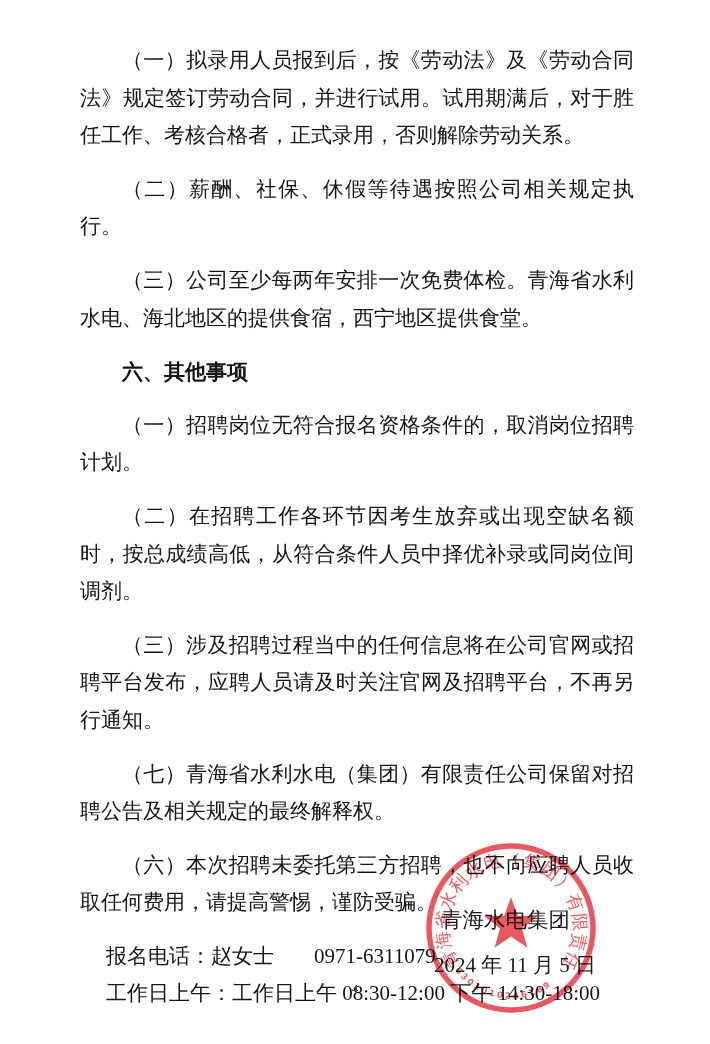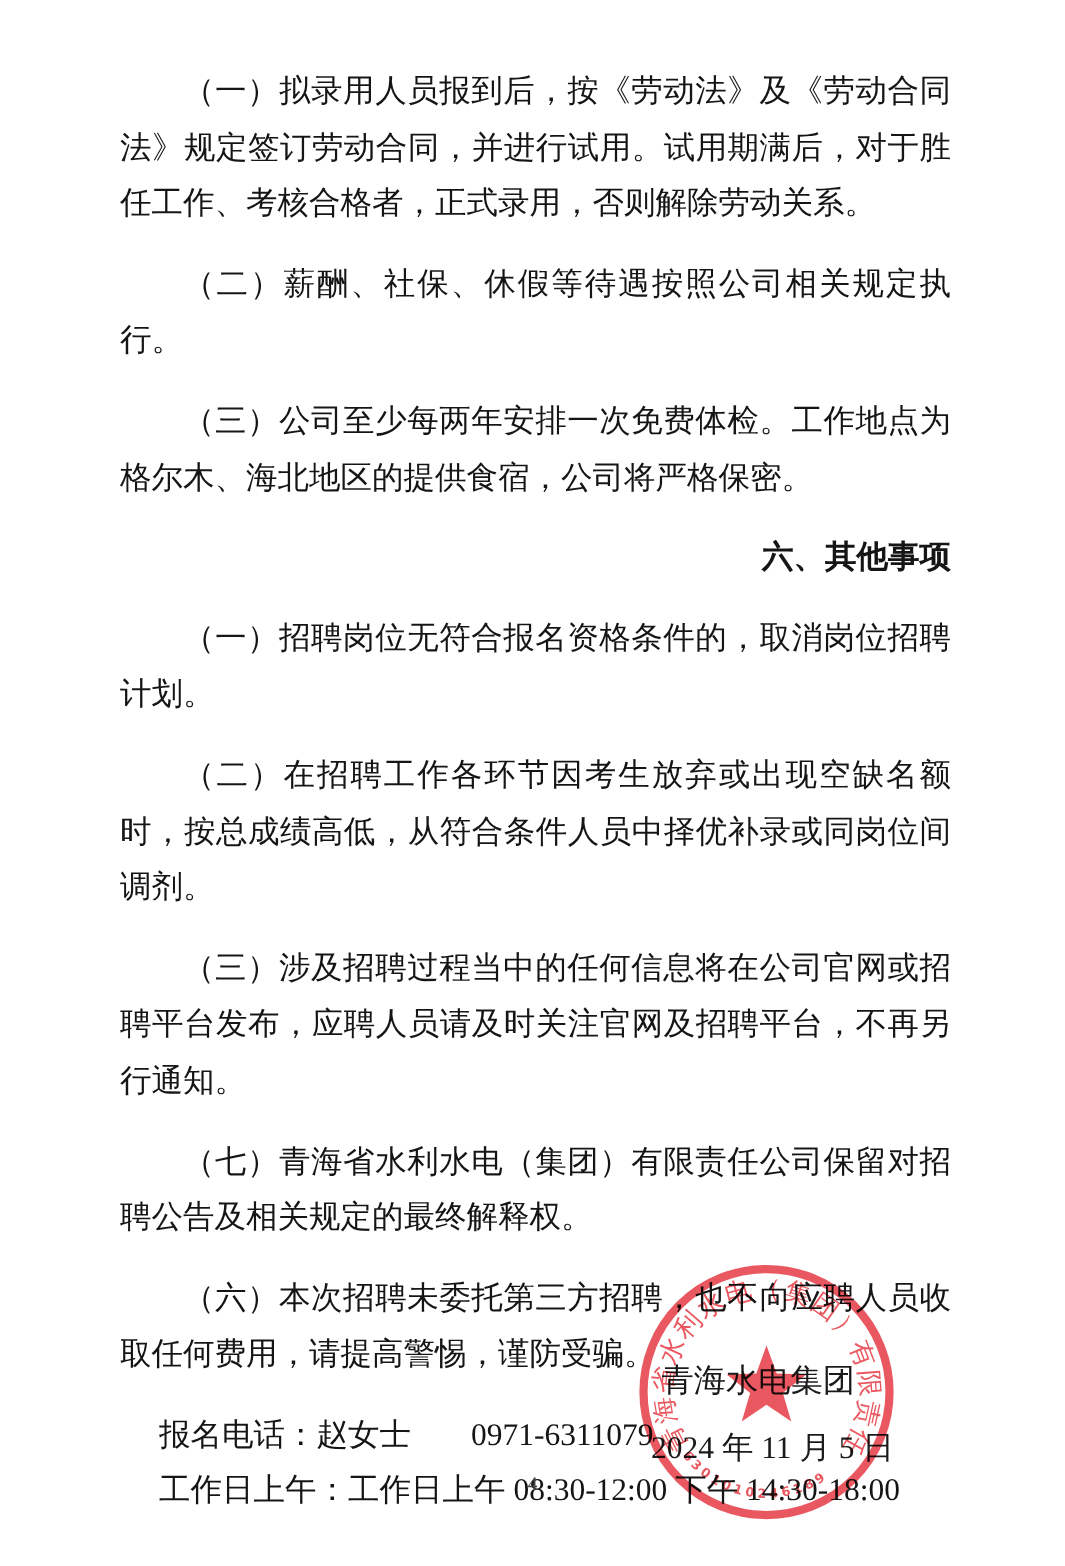--- a/index.html
+++ b/index.html
@@ -21,21 +21,21 @@
     line-height: 37.6px;
     text-align: justify;
   }
   .content p {
     margin: 16px;
     text-indent: 2em;
   }
   .content p.heading {
     font-weight: bold;
     font-family: "Liberation Sans", "DejaVu Sans", sans-serif;
-    text-align: right;
+    text-align: left;
   }
   .contact-line {
     text-indent: 2em;
     text-align: left;
     white-space: nowrap;
   }
   .phone-gap { display: inline-block; width: 40px; }
   .signature-company {
     position: absolute;
     left: 441px;
@@ -78,21 +78,21 @@
   .seal .rim-text { font-size: 17.5px; font-family: "Liberation Serif", serif; letter-spacing: 1px; }
   .seal .code-text { font-size: 8.5px; font-family: "DejaVu Sans", sans-serif; letter-spacing: 2.5px; font-weight: bold; }
 </style>
 </head>
 <body>
 
 <div class="content">
   <div>
       <p>（一）拟录用人员报到后，按《劳动法》及《劳动合同法》规定签订劳动合同，并进行试用。试用期满后，对于胜任工作、考核合格者，正式录用，否则解除劳动关系。</p>
       <p>（二）薪酬、社保、休假等待遇按照公司相关规定执行。</p>
-      <p>（三）公司至少每两年安排一次免费体检。工作地点为格尔木、海北地区的提供食宿，公司将严格保密。</p>
+      <p>（三）公司至少每两年安排一次免费体检。青海省水利水电、海北地区的提供食宿，西宁地区提供食堂。</p>
       <p class="heading">六、其他事项</p>
       <p>（一）招聘岗位无符合报名资格条件的，取消岗位招聘计划。</p>
       <p>（二）在招聘工作各环节因考生放弃或出现空缺名额时，按总成绩高低，从符合条件人员中择优补录或同岗位间调剂。</p>
       <p>（三）涉及招聘过程当中的任何信息将在公司官网或招聘平台发布，应聘人员请及时关注官网及招聘平台，不再另行通知。</p>
       <p>（七）青海省水利水电（集团）有限责任公司保留对招聘公告及相关规定的最终解释权。</p>
       <p>（六）本次招聘未委托第三方招聘，也不向应聘人员收取任何费用，请提高警惕，谨防受骗。</p>
     </div>
 
   <div class="contact-line"><span>报名电话：</span><span>赵女士</span><span class="phone-gap"></span><span>0971-6311079</span></div>
 

